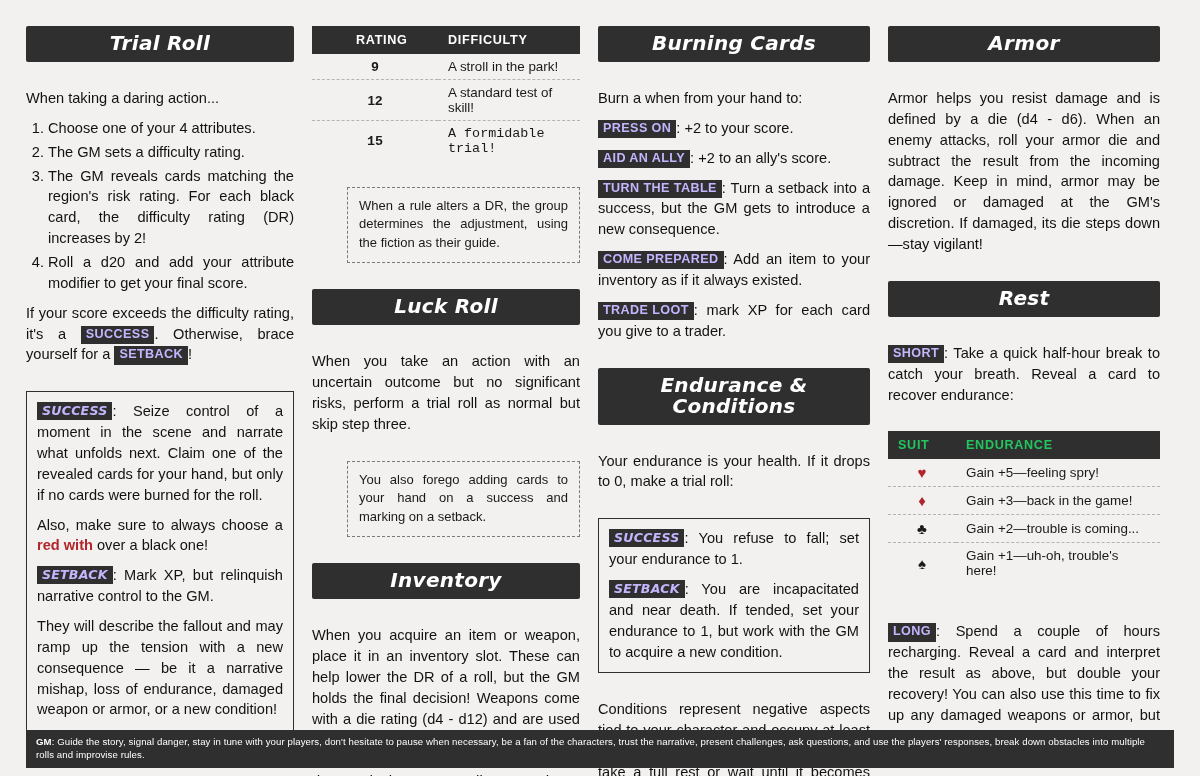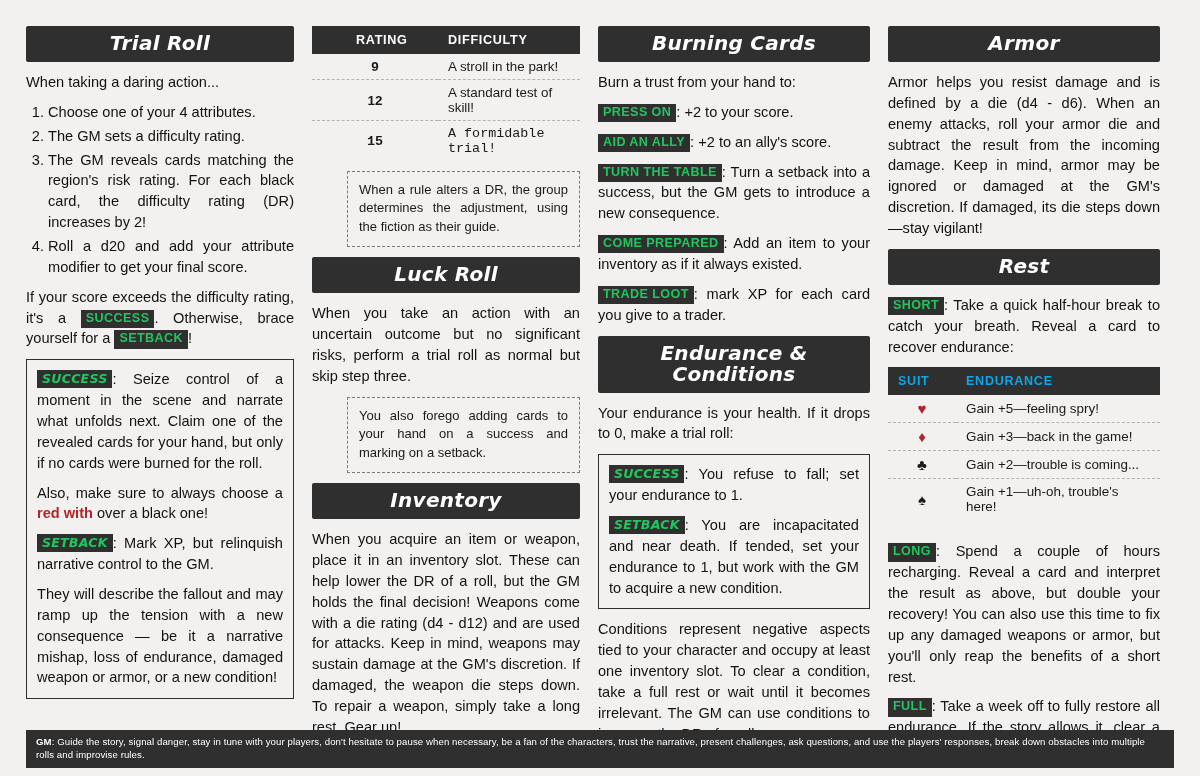--- a/index.html
+++ b/index.html
@@ -26,21 +26,21 @@
     display: flex;
     gap: 18px;
     align-items: flex-start;
     height: 712px;
   }
   .col {
     flex: 1 1 0;
     min-width: 0;
     display: flex;
     flex-direction: column;
-    gap: 10px;
+    gap: 26px;
   }
   .col-1 { flex: 0 0 268px; }
   .col-2 { flex: 0 0 268px; }
   .col-3 { flex: 0 0 272px; }
   .col-4 { flex: 0 0 272px; }
 
   .hdr {
     background: #2f2f2f;
     color: #ffffff;
     text-align: center;
@@ -67,21 +67,21 @@
     margin: 4px 0 9px 0;
     padding-left: 22px;
     font-size: 14.6px;
     line-height: 1.43;
     text-align: justify;
   }
   ol.steps li { margin-bottom: 3px; }
 
   .inlinebox {
     background: #2f2f2f;
-    color: #22c55e;
+    color: #c4b5fd;
     font-weight: bold;
     font-size: 12.6px;
     padding: 1px 5px 2px 5px;
     letter-spacing: 0.2px;
     display: inline-block;
     font-family: "DejaVu Sans", sans-serif;
     font-style: italic;
     line-height: 1.2;
     vertical-align: 1px;
   }
@@ -136,21 +136,21 @@
     width: 72px;
   }
 
   .suit-table {
     width: 100%;
     border-collapse: collapse;
     font-size: 13.4px;
   }
   .suit-table thead th {
     background: #2f2f2f;
-    color: #0ea5e9;
+    color: #22c55e;
     text-align: left;
     font-weight: bold;
     font-size: 12.6px;
     letter-spacing: 0.7px;
     padding: 7px 10px;
   }
   .suit-table tbody td {
     padding: 5px 10px;
     border-bottom: 1px dashed #b6b4b1;
   }
@@ -248,21 +248,21 @@
 
       <div class="hdr">Inventory</div>
       <div class="body-text">
         <p>When you acquire an item or weapon, place it in an <b>inventory slot</b>. These can help lower the <b>DR</b> of a roll, but the GM holds the final decision! Weapons come with a die rating (<b>d4 - d12</b>) and are used for <b>attacks</b>. Keep in mind, weapons may sustain damage at the GM's discretion. If damaged, the <b>weapon die</b> steps down. To repair a weapon, simply take a <b>long rest</b>. Gear up!</p>
       </div>
     </div>
 
     <div class="col col-3">
       <div class="hdr">Burning Cards</div>
       <div class="body-text">
-        <p>Burn a trust from your hand to:</p>
+        <p>Burn a when from your hand to:</p>
         <p><span class="inlinebox flat">PRESS ON</span>: <b>+2</b> to your <b>score</b>.</p>
         <p><span class="inlinebox flat">AID AN ALLY</span>: <b>+2</b> to an ally's <b>score</b>.</p>
         <p><span class="inlinebox flat">TURN THE TABLE</span>: Turn a <b>setback</b> into a <b>success</b>, but the GM gets to introduce a new <b>consequence</b>.</p>
         <p><span class="inlinebox flat">COME PREPARED</span>: Add an item to your inventory as if it always existed.</p>
         <p><span class="inlinebox flat">TRADE LOOT</span>: mark <b>XP</b> for each card you give to a trader.</p>
       </div>
 
       <div class="hdr">Endurance &amp; Conditions</div>
       <div class="body-text">
         <p>Your <b>endurance</b> is your health. If it drops to <b>0</b>, make a <b>trial roll</b>:</p>

